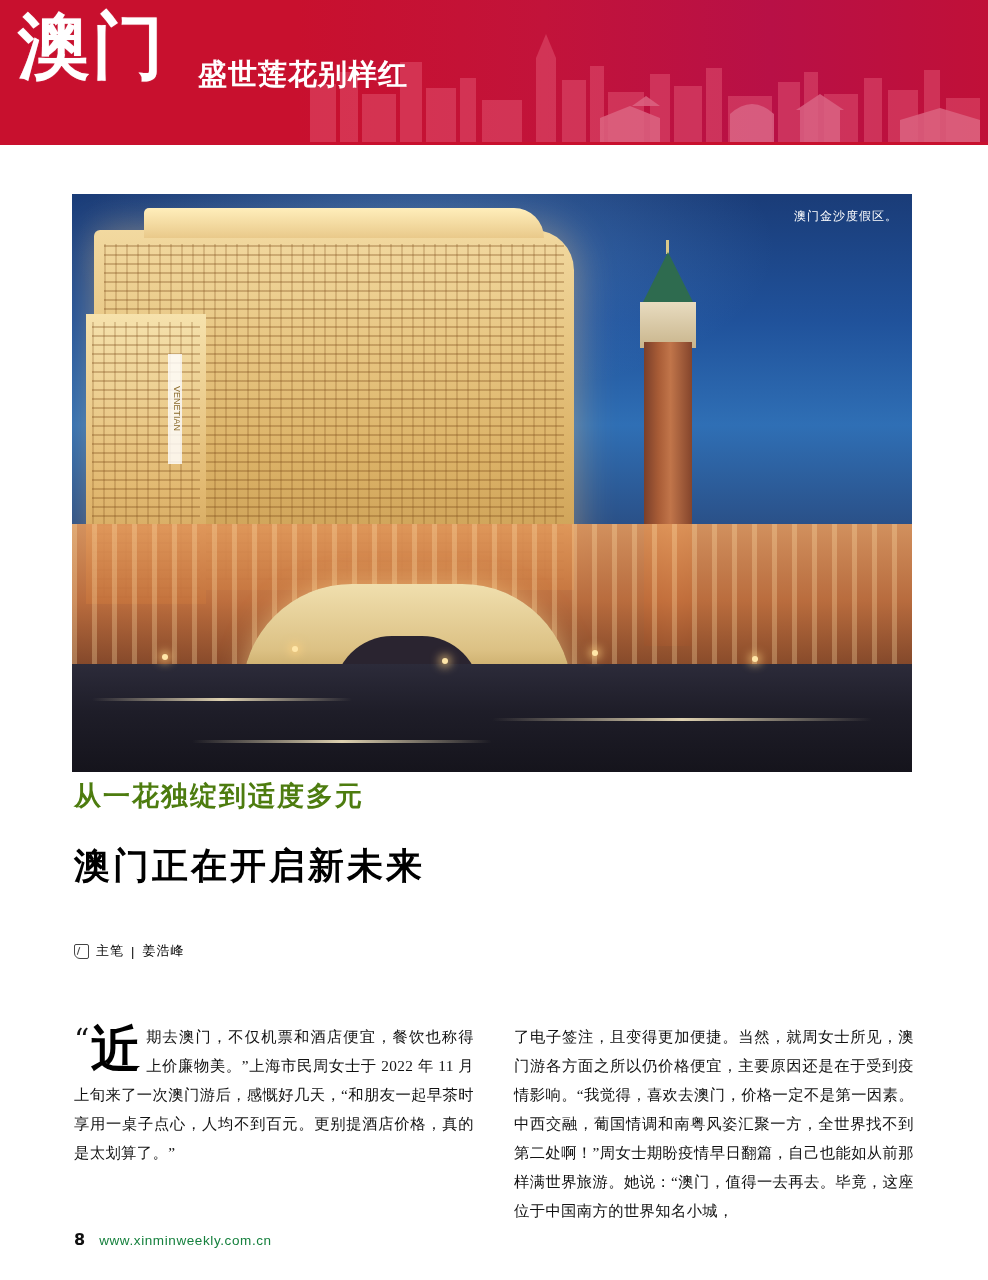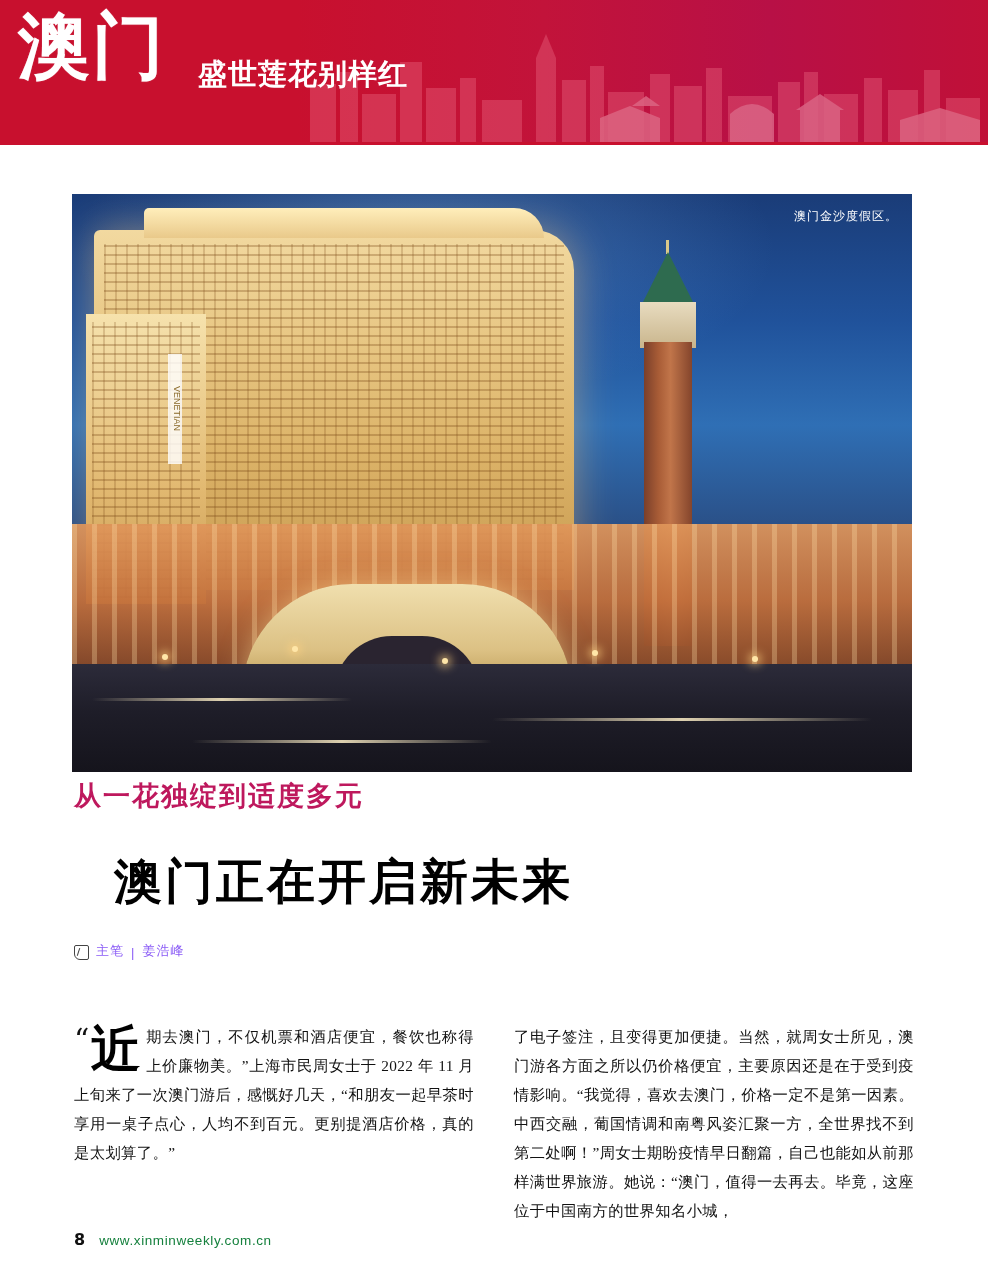--- a/index.html
+++ b/index.html
@@ -243,55 +243,54 @@
 
   
   .kicker {
     position: absolute;
     left: 74px;
     top: 636px;
     font-family: "DejaVu Serif", serif;
     font-weight: bold;
     font-size: 27px;
     letter-spacing: 2px;
-    color: #be185d;
+    color: #4d7c0f;
   }
   .headline {
     position: absolute;
     left: 74px;
     top: 676px;
     font-family: "DejaVu Sans", sans-serif;
     font-weight: bold;
-    font-size: 48px;
+    font-size: 36px;
     letter-spacing: 3px;
     color: #000000;
-    margin-left: 40px;
   }
   .standfirst {
     position: absolute;
     left: 74px;
     top: 735px;
     width: 840px;
     font-family: "Liberation Serif", serif;
     font-size: 16.5px;
     line-height: 30px;
     text-indent: 33px;
     color: #1a1a1a;
     letter-spacing: .5px;
   }
   .byline {
     position: absolute;
     left: 74px;
     top: 800px;
     font-family: "Liberation Sans", sans-serif;
     font-size: 13px;
-    color: #8b5cf6;
+    color: #000000;
     letter-spacing: 1px;
     display: flex;
-    align-items: flex-end;
+    align-items: center;
     gap: 7px;
   }
   .pen-icon {
     display: inline-block;
     width: 13px; height: 13px;
     border: 1.3px solid #444;
     border-radius: 2px 2px 2px 6px;
     position: relative;
   }
   .pen-icon::after {

